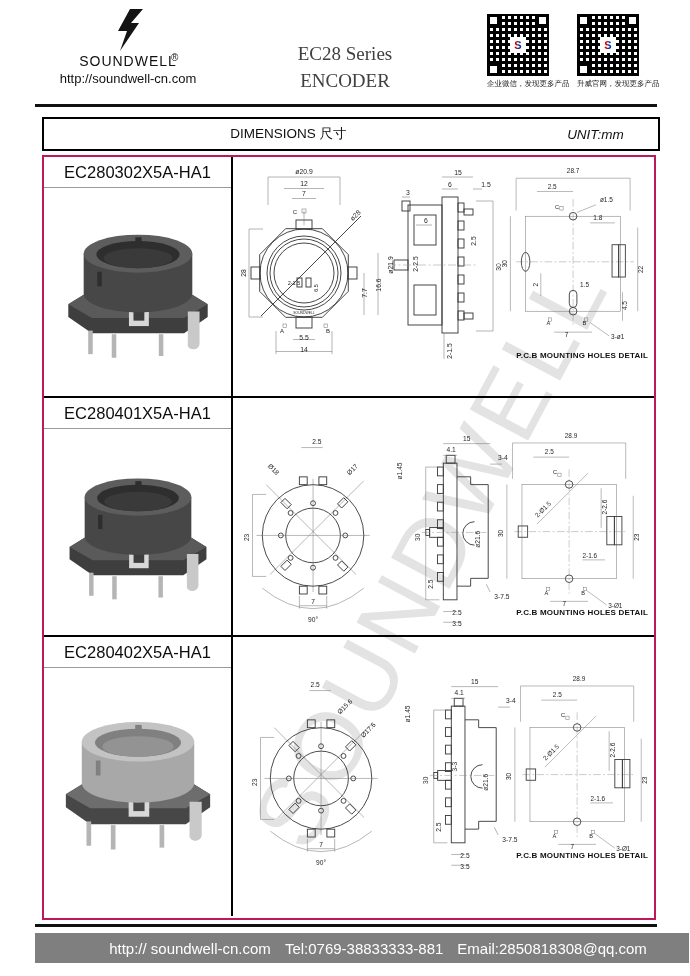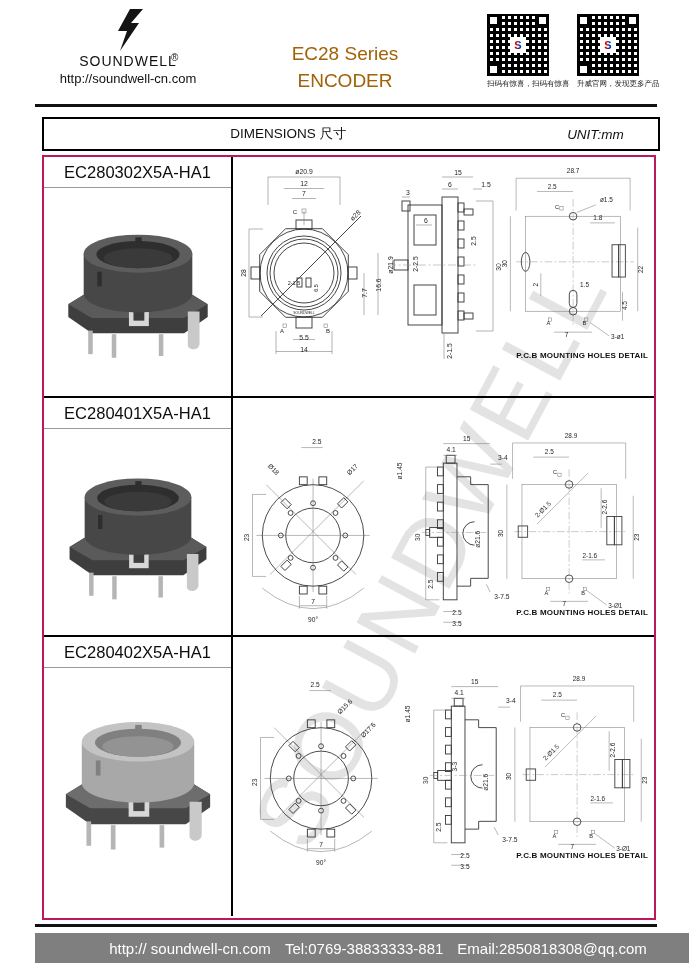--- a/index.html
+++ b/index.html
@@ -15,21 +15,21 @@
     font-weight:400;pointer-events:none;
   }
   .layer{position:absolute;inset:0;z-index:1;}
   
   .logo-block{position:absolute;left:38px;top:8px;width:180px;text-align:center;}
   .logo-icon{display:block;margin:0 auto;}
   .logo-reg{position:absolute;left:133px;top:44px;font-size:10px;}
   .brand{font-size:14px;letter-spacing:1px;margin-top:1px;}
   .brand-url{font-size:13px;margin-top:2px;}
   .title-block{position:absolute;left:240px;top:40px;width:210px;text-align:center;}
-  .title-line{font-size:19px;line-height:27px;color:#a16207;}
+  .title-line{font-size:19px;line-height:27px;color:#404040;font-family:Liberation Serif, serif;}
   .qr{position:absolute;top:14px;width:62px;}
   .qr1{left:487px;} .qr2{left:577px;}
   .qr-box{
     width:62px;height:62px;position:relative;background:#fff;
     background-image:
       repeating-linear-gradient(0deg,#000 0 3px,transparent 3px 6px),
       repeating-linear-gradient(90deg,#000 0 3px,#fff 3px 6px);
   }
   .finder{position:absolute;width:13px;height:13px;border:3px solid #000;background:#fff;box-sizing:border-box;}
   .f-tl{left:0;top:0;} .f-tr{right:0;top:0;} .f-bl{left:0;bottom:0;}
@@ -293,21 +293,21 @@
     </div>
     <div class="qr qr1">
       <div class="qr-box">
         <span class="finder f-tl"></span>
         <span class="finder f-tr"></span>
         <span class="finder f-bl"></span>
         <span class="qr-logo">
             <span>S</span>
           </span>
       </div>
-      <div class="qr-caption">扫码有惊喜，扫码有惊喜</div>
+      <div class="qr-caption">企业微信，发现更多产品</div>
     </div>
     <div class="qr qr2">
       <div class="qr-box">
         <span class="finder f-tl"></span>
         <span class="finder f-tr"></span>
         <span class="finder f-bl"></span>
         <span class="qr-logo">
             <span>S</span>
           </span>
       </div>

